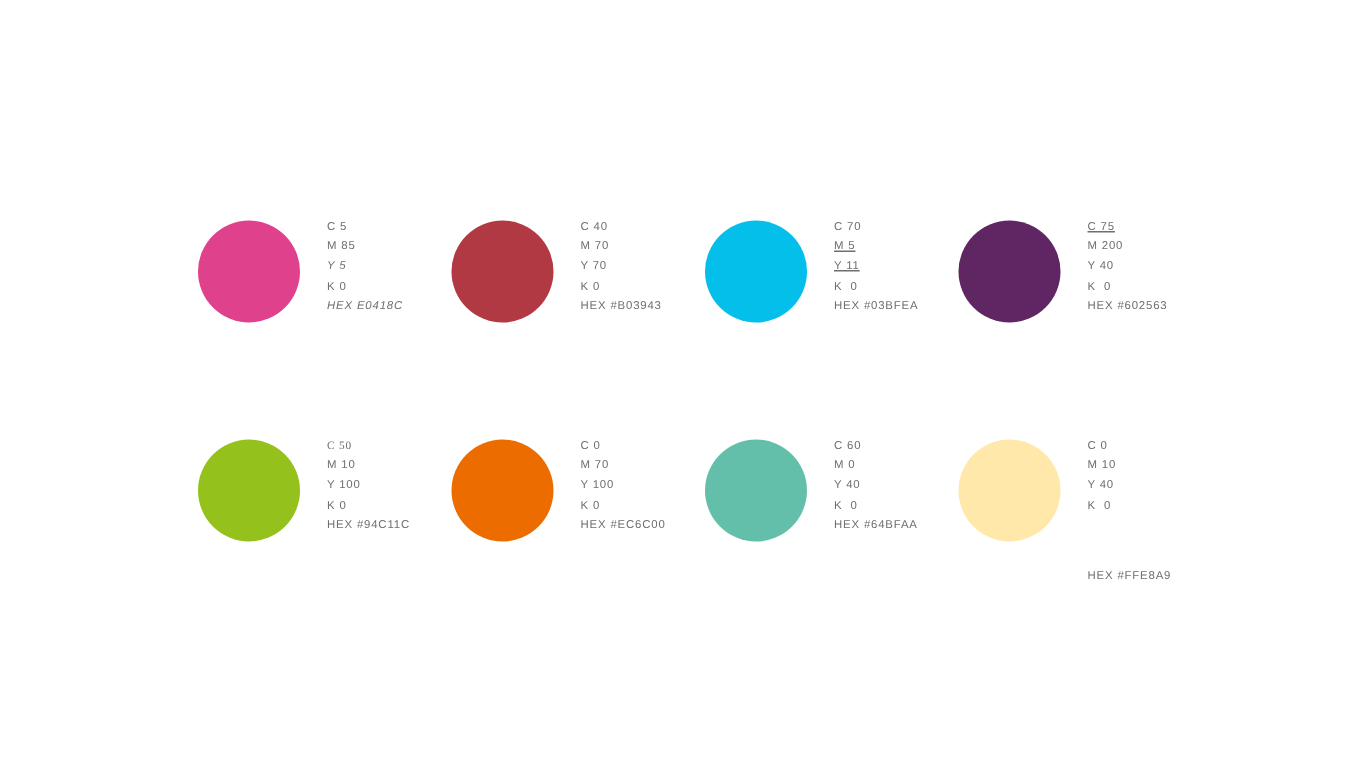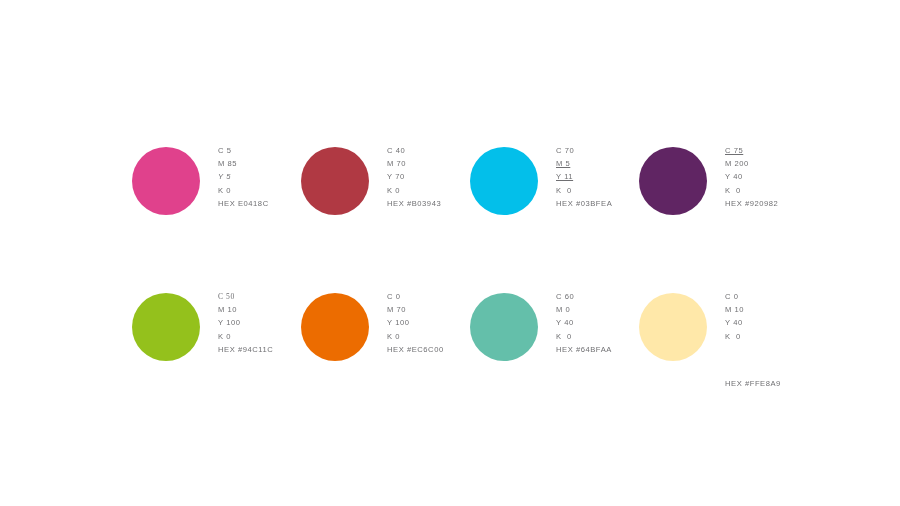--- a/index.html
+++ b/index.html
@@ -66,21 +66,21 @@
 
   <div class="row row-1">
 
     <div class="swatch first">
       <div class="disc" style="background-color: rgb(224, 65, 140);"></div>
       <div class="specs">
         <span class="spec-line" style="color: rgb(111, 111, 114);">C 5</span>
         <span class="spec-line" style="color: rgb(111, 111, 114);">M 85</span>
         <span class="spec-line" style="color: rgb(111, 111, 114); font-style: italic;">Y 5</span>
         <span class="spec-line" style="color: rgb(111, 111, 114);">K 0</span>
-        <span class="spec-line hex" style="color: rgb(111, 111, 114);">HEX E0418C</span>
+        <span class="spec-line hex" style="color: rgb(111, 111, 114); font-style: italic;">HEX E0418C</span>
       </div>
     </div>
 
     <div class="swatch">
       <div class="disc" style="background-color: rgb(176, 57, 67);"></div>
       <div class="specs">
         <span class="spec-line" style="color: rgb(111, 111, 114);">C 40</span>
         <span class="spec-line" style="color: rgb(111, 111, 114);">M 70</span>
         <span class="spec-line" style="color: rgb(111, 111, 114);">Y 70</span>
         <span class="spec-line" style="color: rgb(111, 111, 114);">K 0</span>
@@ -99,21 +99,21 @@
       </div>
     </div>
 
     <div class="swatch">
       <div class="disc" style="background-color: rgb(96, 37, 99);"></div>
       <div class="specs">
         <span class="spec-line" style="color: rgb(111, 111, 114); text-decoration: underline;">C 75</span>
         <span class="spec-line" style="color: rgb(111, 111, 114);">M 200</span>
         <span class="spec-line" style="color: rgb(111, 111, 114);">Y 40</span>
         <span class="spec-line" style="color: rgb(111, 111, 114);">K  0</span>
-        <span class="spec-line hex" style="color: rgb(111, 111, 114);">HEX #920982</span>
+        <span class="spec-line hex" style="color: rgb(111, 111, 114);">HEX #602563</span>
       </div>
     </div>
 
   </div>
 
   <div class="row row-2">
 
     <div class="swatch first">
       <div class="disc" style="background-color: rgb(148, 193, 28);"></div>
       <div class="specs">

